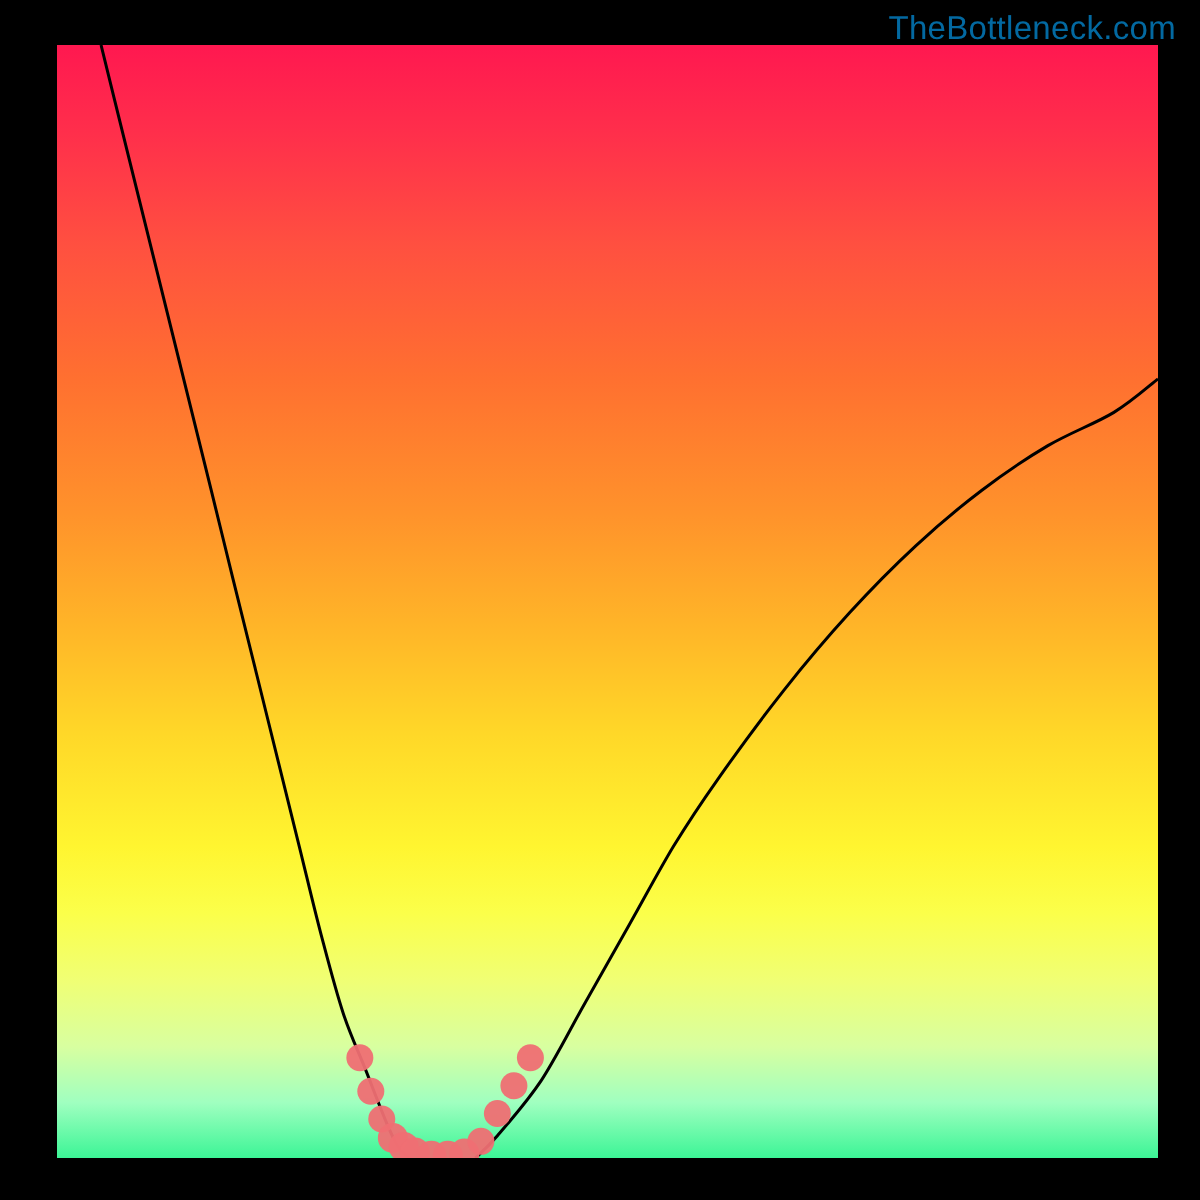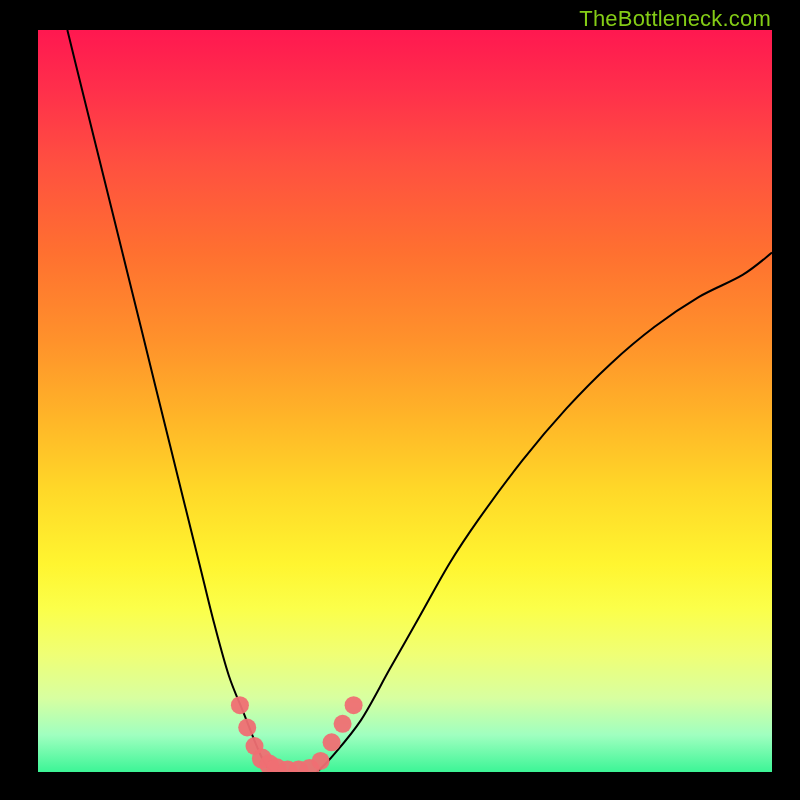--- a/index.html
+++ b/index.html
@@ -7,22 +7,22 @@
     width: 800px;
     height: 800px;
     background: #000;
     position: relative;
     font-family: Arial, Helvetica, sans-serif;
     overflow: hidden;
   }
   .watermark {
     position: absolute;
     top: 6px;
-    right: 29px;
-    color: #84cc16;
+    right: 16px;
+    color: #0369a1;
     font-size: 22px;
     font-weight: 500;
     letter-spacing: 0.2px;
     z-index: 20;
   }
   .plot-area {
     position: absolute;
     left: 38px;
     top: 30px;
     width: 734px;

